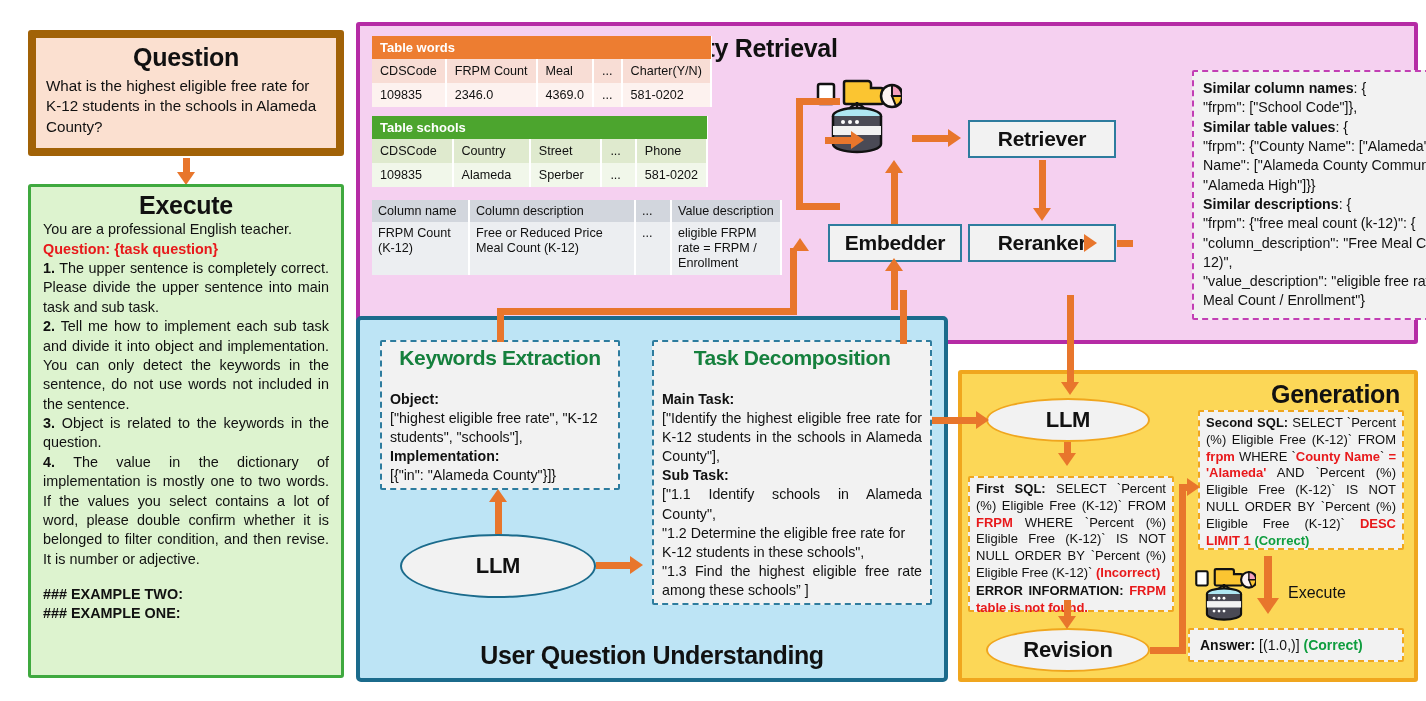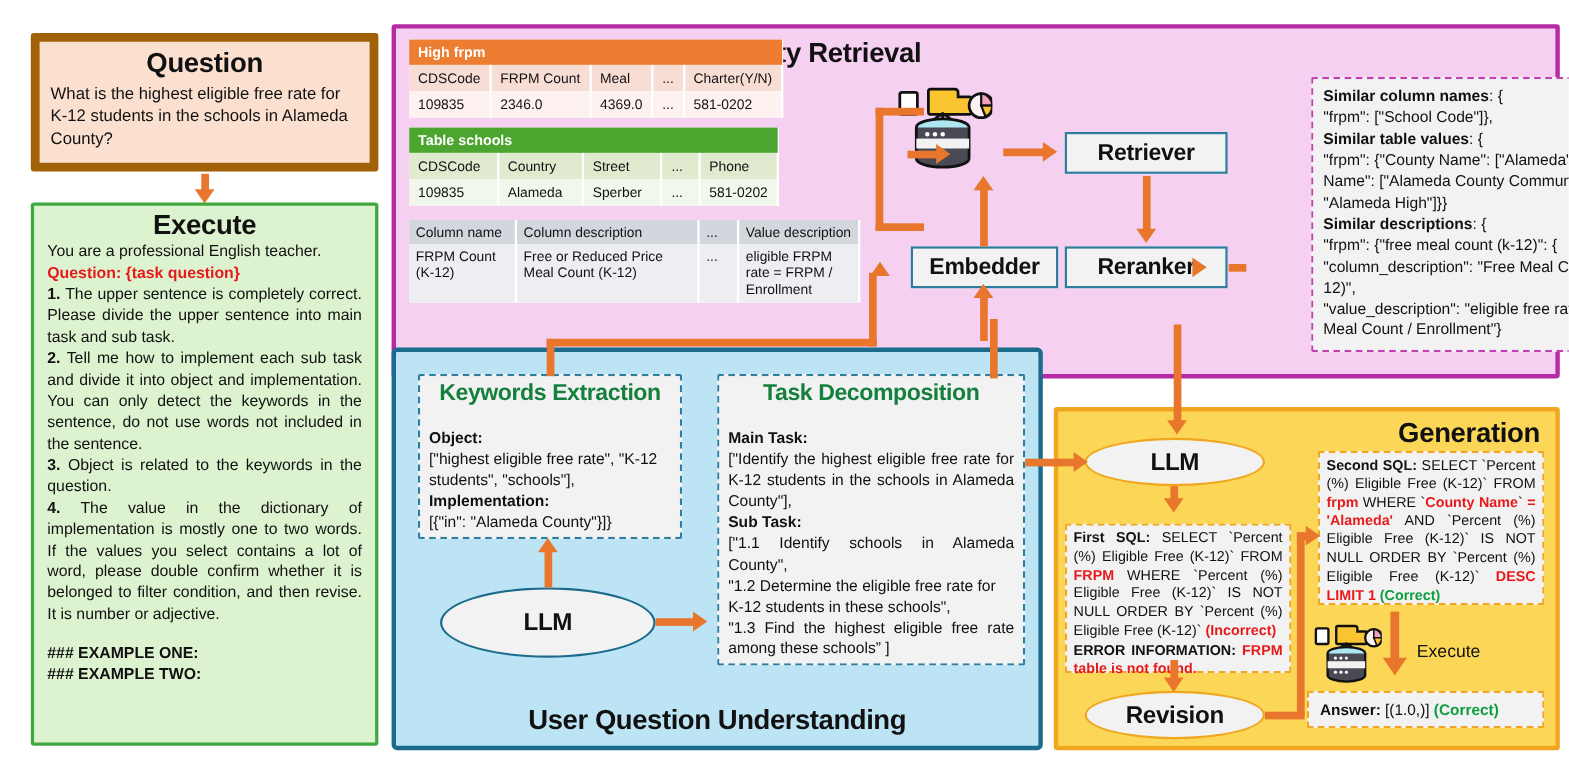--- a/index.html
+++ b/index.html
@@ -112,31 +112,31 @@
 
 <div class="abs" id="prompt-panel">
   <div id="prompt-title">Execute</div>
   <p>You are a professional English teacher.</p>
   <p class="red-b">Question: {task question}</p>
   <p class="jst"><span class="bnum">1.</span><span> The upper sentence is completely correct. Please divide the upper sentence into main task and sub task.</span></p>
   <p class="jst"><span class="bnum">2.</span><span> Tell me how to implement each sub task and divide it into object and implementation. You can only detect the keywords in the  sentence, do not use words not included in the sentence.</span></p>
   <p class="jst"><span class="bnum">3.</span><span> Object is related to the keywords in the question.</span></p>
   <p class="jst"><span class="bnum">4.</span><span> The value in the dictionary of implementation is mostly one to two words. If the values you select contains a lot of word, please double confirm whether it is belonged to filter condition, and then revise. It is number or adjective.</span></p>
   <p style="height:16px;"></p>
+  <p class="exline">### EXAMPLE TWO:</p>
   <p class="exline">### EXAMPLE ONE:</p>
-  <p class="exline">### EXAMPLE TWO:</p>
 </div>
 
 <div class="abs" id="entity-panel"></div>
 <div id="entity-title">Entity Retrieval</div>
 
 <table class="tbl abs" id="tbl-frpm">
   <tbody>
       <tr>
-        <td class="cap" colspan="5">High frpm</td>
+        <td class="cap" colspan="5">Table words</td>
       </tr>
   <tr class="hdr">
     <td>CDSCode</td>
     <td>FRPM Count</td>
     <td>Meal</td>
     <td>...</td>
     <td>Charter(Y/N)</td>
   </tr>
   <tr class="row">
     <td>109835</td>

